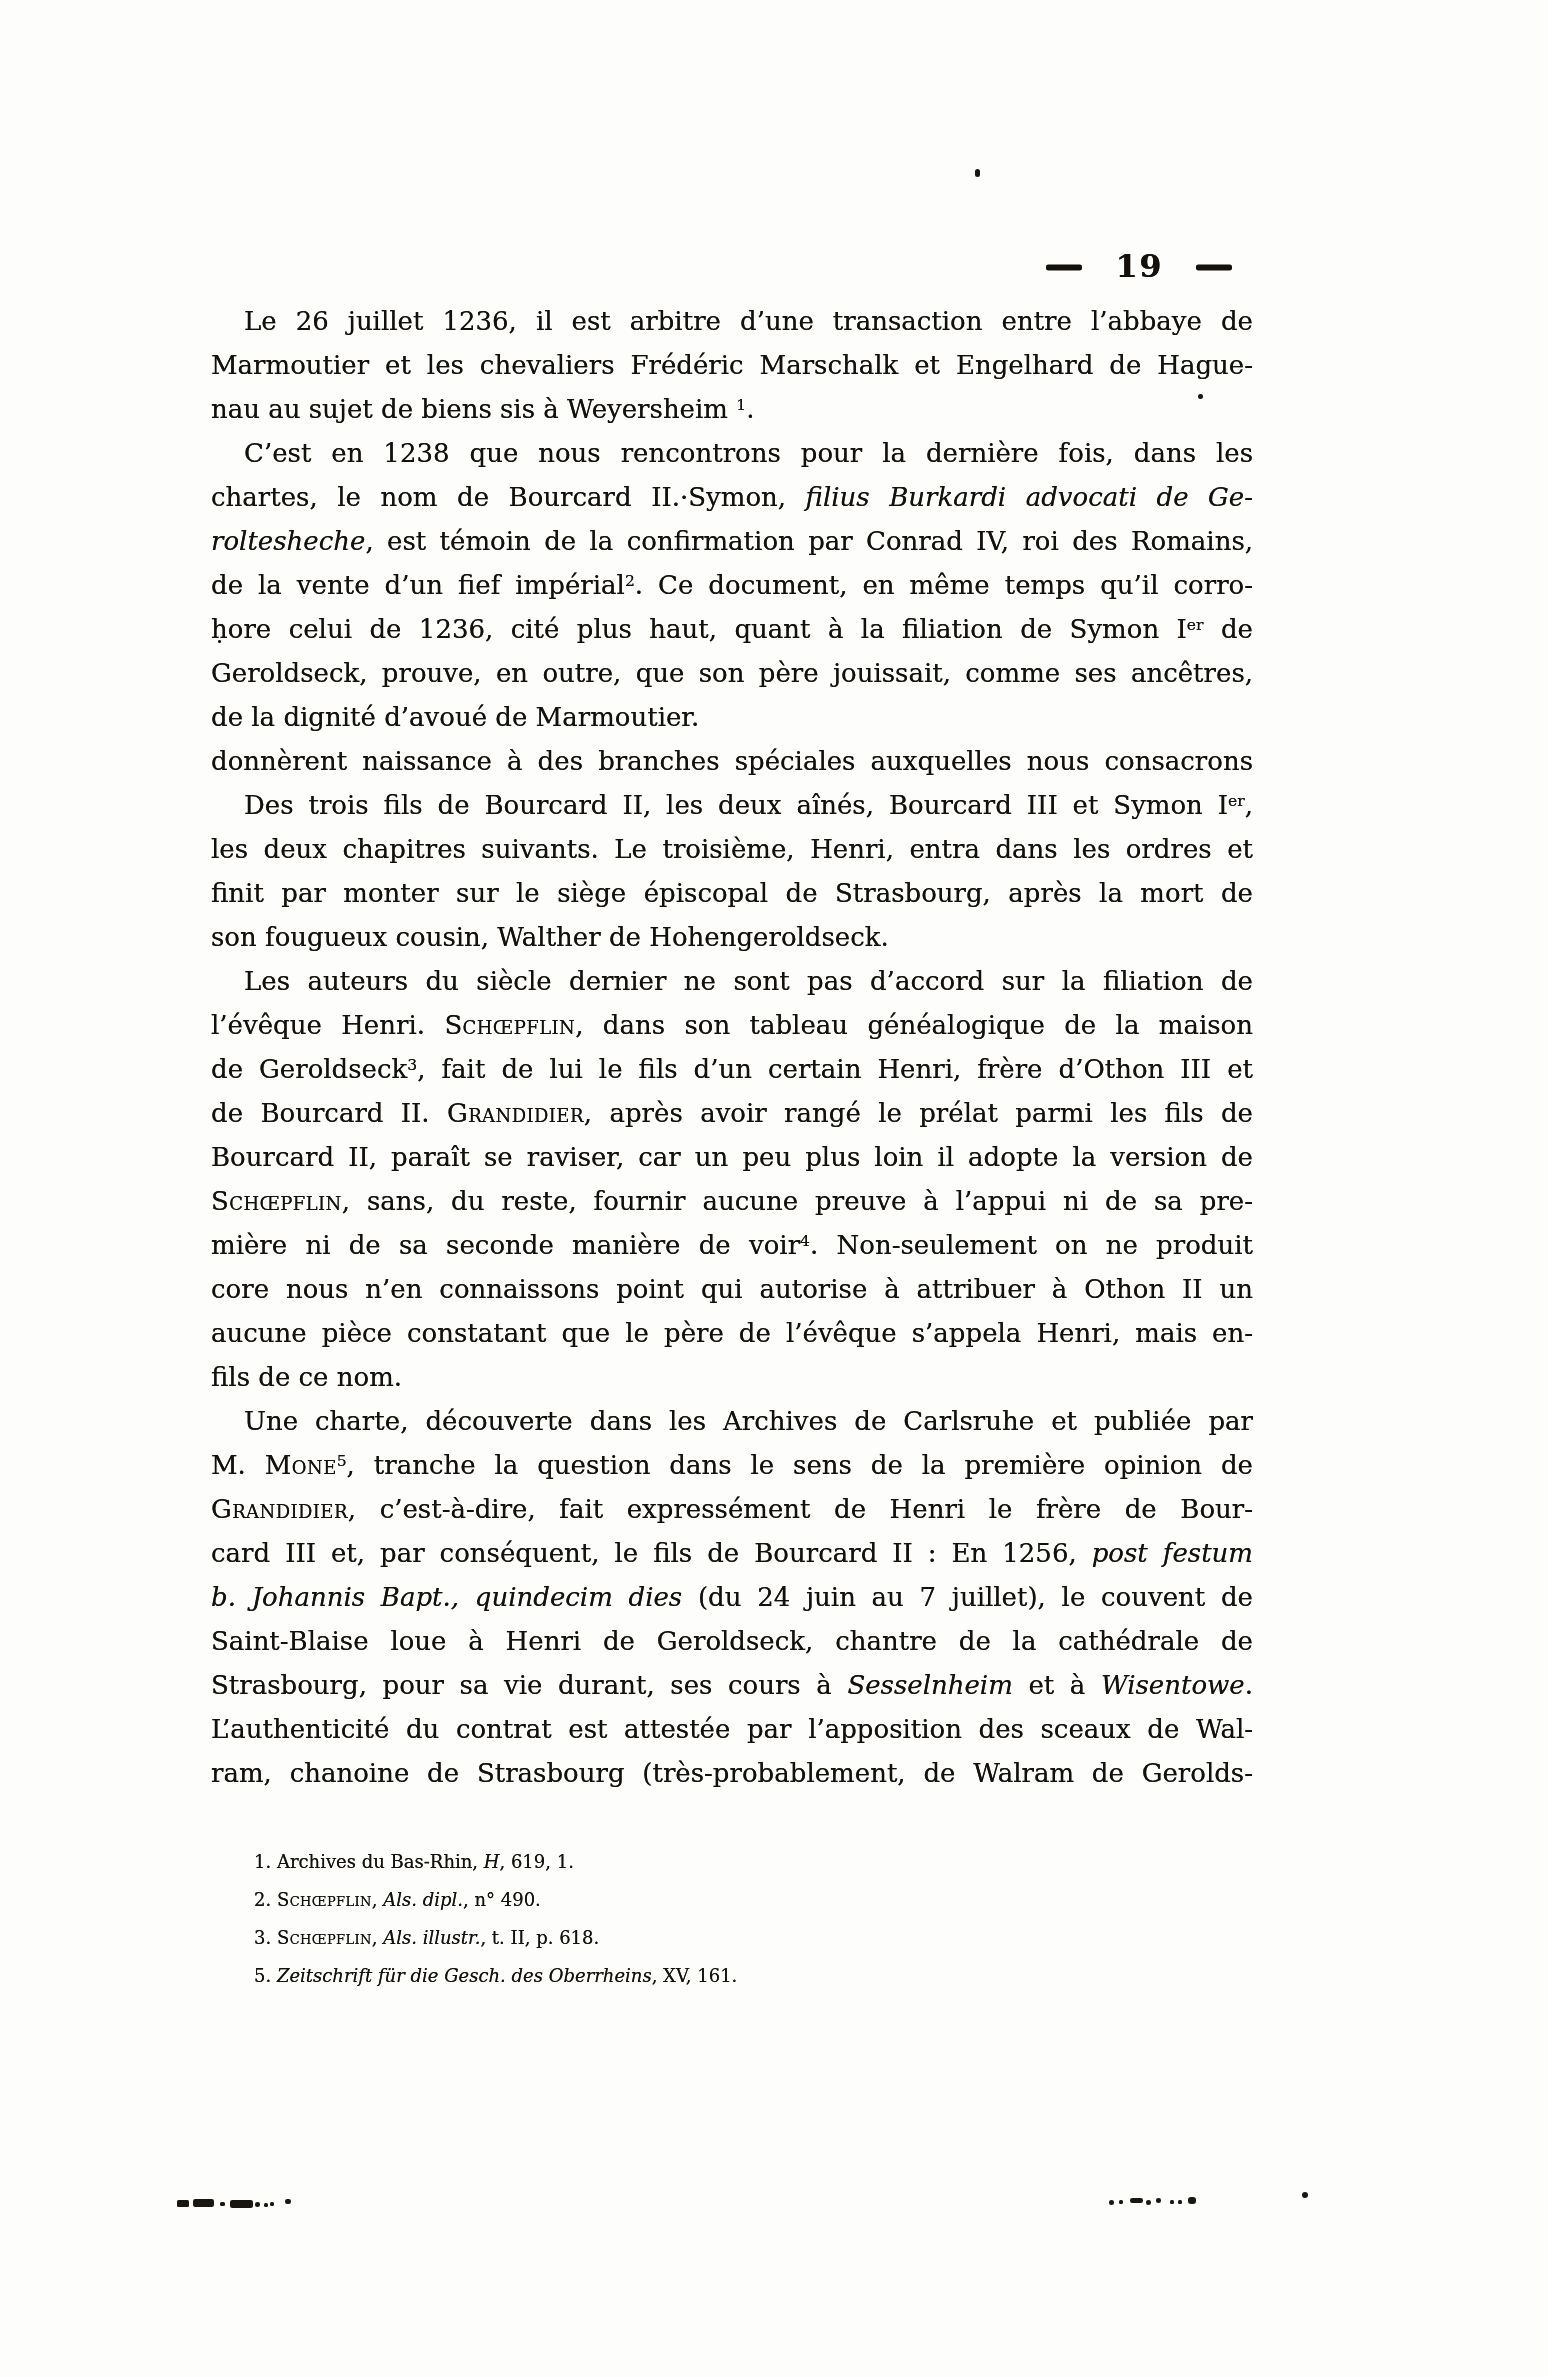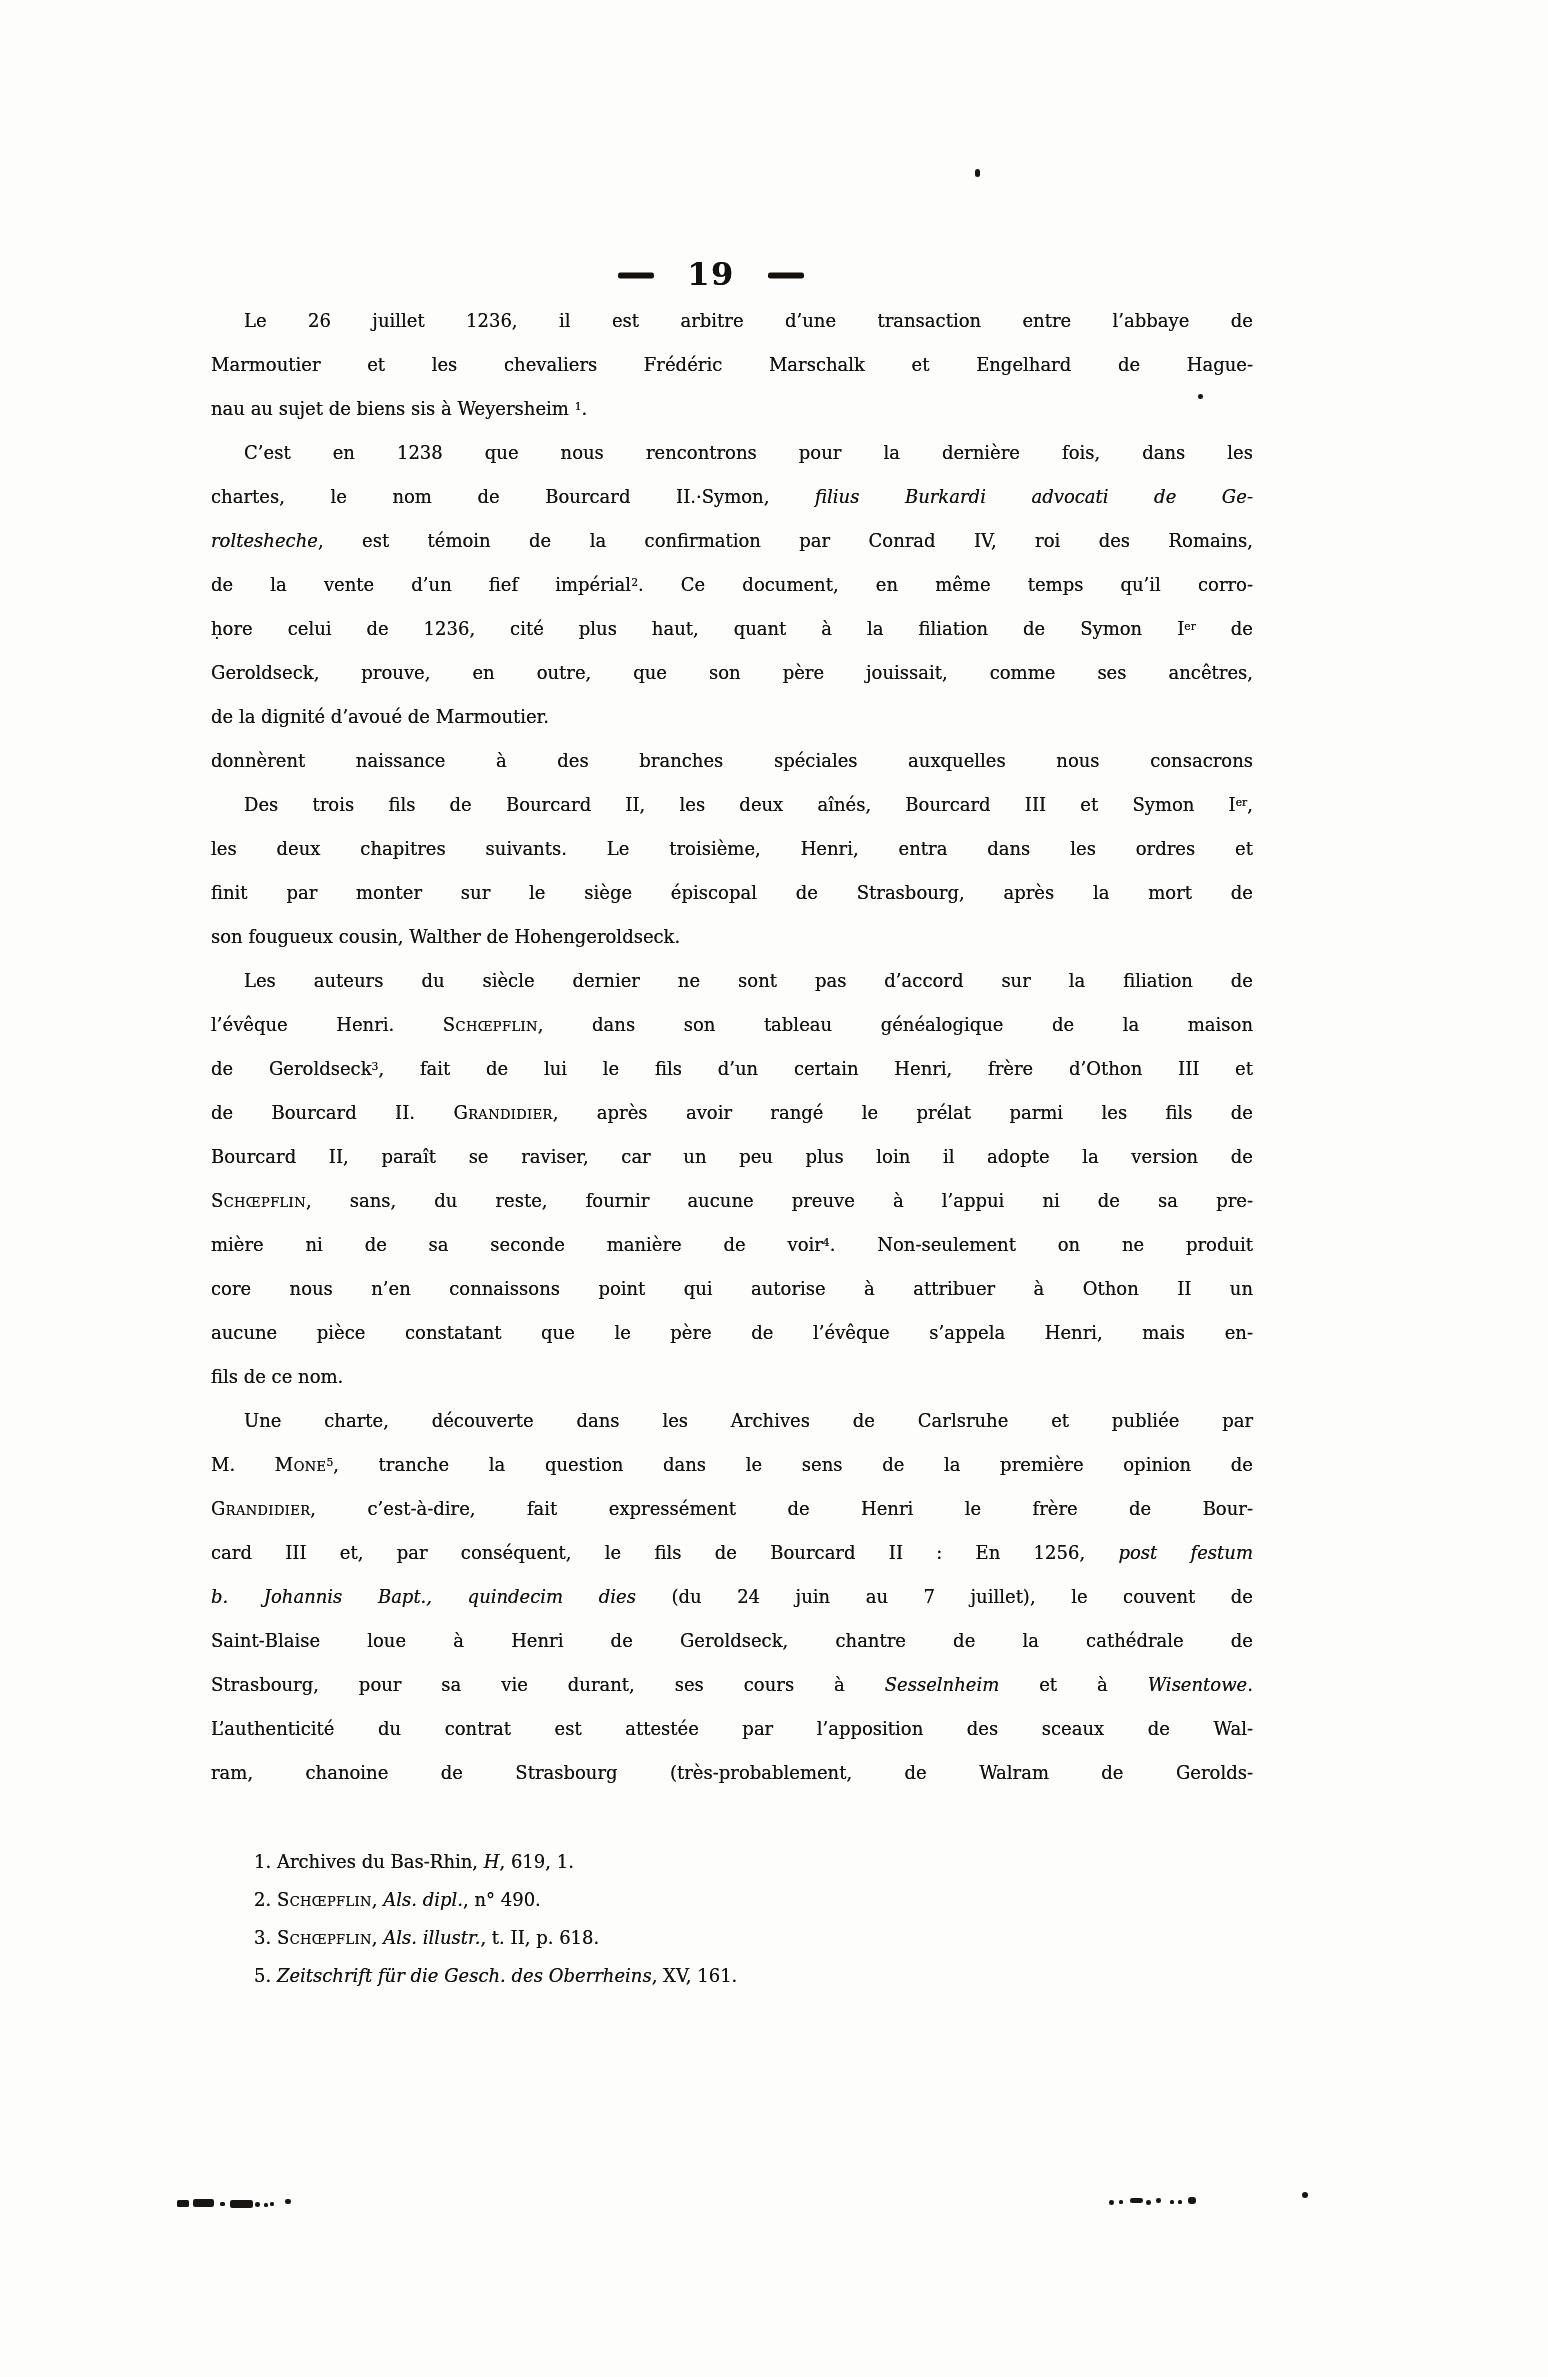--- a/index.html
+++ b/index.html
@@ -7,29 +7,29 @@
     position:relative;
     width:1549px;height:2377px;
     background:#fdfdfb;
     color:#14110c;
     font-family:"DejaVu Serif","Liberation Serif",serif;
     overflow:hidden;
   }
   
   .pagenum{
     position:absolute;left:190px;top:246px;width:1042px;height:40px;
-    display:flex;align-items:center;justify-content:center;gap:33px;margin-top:8px;
+    display:flex;align-items:center;justify-content:flex-end;gap:33px;
   }
   .hdash{display:inline-block;width:36px;height:6.8px;background:#14110c;border-radius:2.3px;transform:translateY(1.5px);}
   .pnum{font-size:32px;font-weight:700;letter-spacing:1.5px;line-height:1;
         text-shadow:0 0 0.5px rgba(20,17,12,.85);}
   
   .bodytext{
     position:absolute;left:211px;top:299px;width:1042px;
-    font-size:18px;
+    font-size:26px;
     text-shadow:0 0 0.4px rgba(20,17,12,.8);
   }
   .bodyline{
     height:44px;line-height:44px;white-space:nowrap;
     text-align:justify;text-align-last:justify;
   }
   .bodyline.endline{text-align-last:left;}
   .bodyline.indent{text-indent:33px;}
   .i{font-style:italic;}
   .sc{font-variant:small-caps;letter-spacing:0.4px;}

